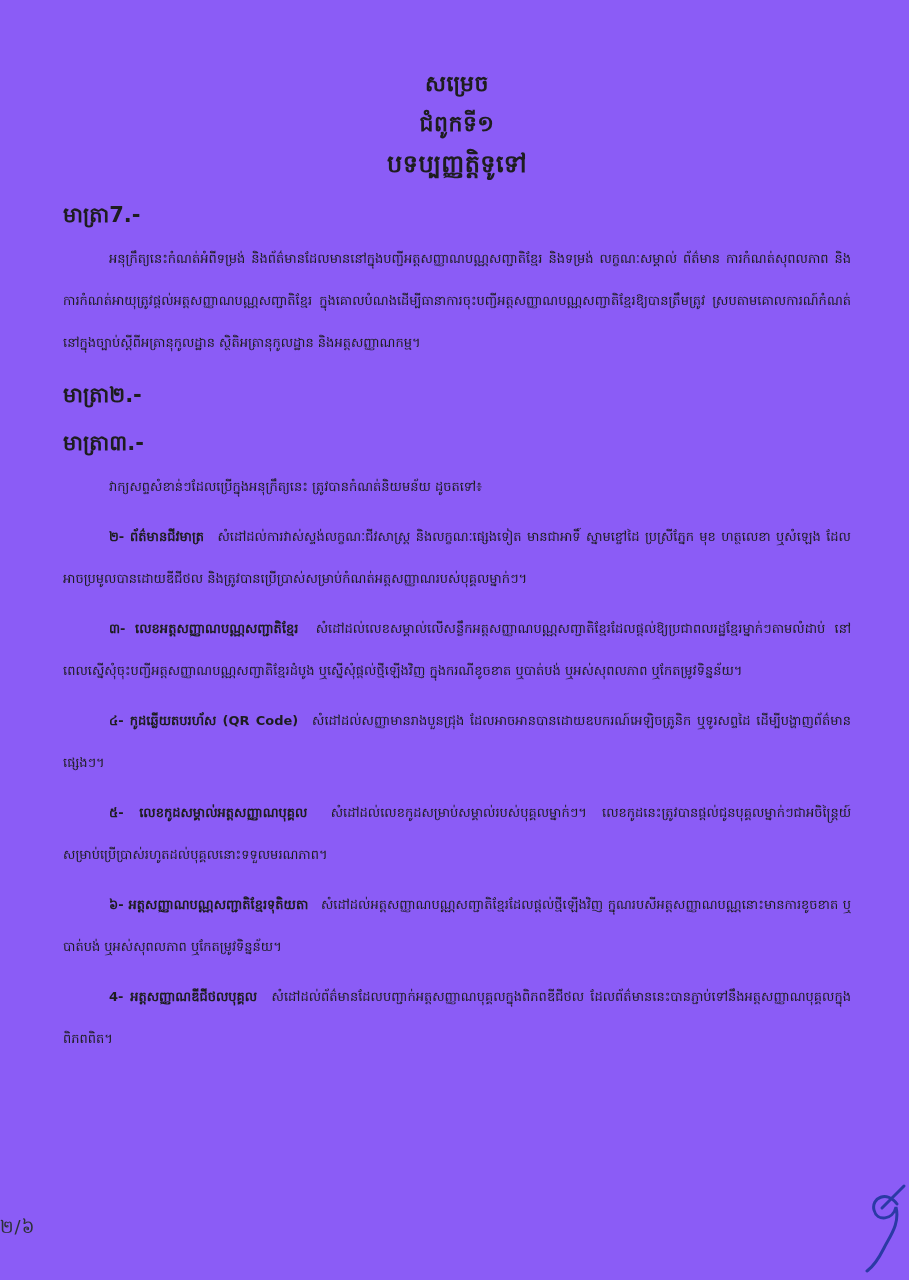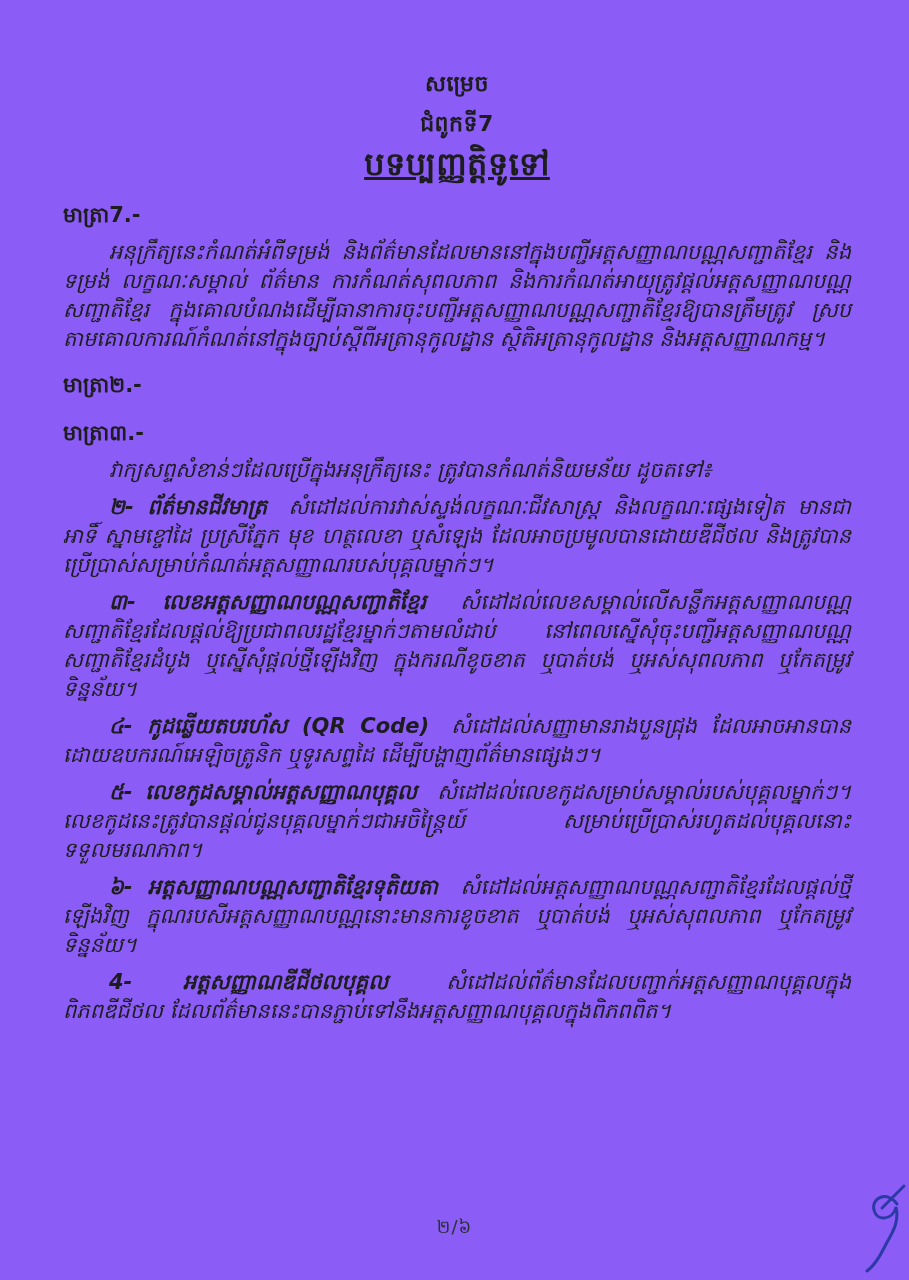--- a/index.html
+++ b/index.html
@@ -23,55 +23,52 @@
     text-align: center;
     margin-bottom: 14px;
   }
   .title-line {
     font-weight: bold;
     font-size: 22px;
     line-height: 40px;
     letter-spacing: 0.5px;
   }
   .title-line.big {
-    font-size: 32px;
-    text-decoration: underline;
+    font-size: 24px;
   }
   .article {
     margin: 0;
   }
   .article-heading {
     font-size: 21px;
     font-weight: bold;
     margin: 14px 0 6px 0;
     line-height: 34px;
   }
   .body {
-    font-size: 21px;
-    line-height: 29px;
+    font-size: 13px;
+    line-height: 42px;
     margin: 0 0 4px 0;
     text-align: justify;
-    font-style: italic;
   }
   .indent {
     text-indent: 46px;
   }
   .item {
     margin: 8px 0 4px 0;
   }
   .item .term {
     font-weight: bold;
     margin-right: 8px;
   }
   .page-footer {
     position: absolute;
     left: 0;
     right: 0;
     bottom: 38px;
-    text-align: center;
   }
   .page-number {
     font-size: 18px;
     color: #2c3136;
     letter-spacing: 1px;
   }
   .signature {
     position: absolute;
     right: 2px;
     bottom: 6px;
@@ -79,21 +76,21 @@
     height: 102px;
   }
 </style>
 </head>
 <body>
 
 <div class="page">
 
   <div class="title-block">
     <div class="title-line">សម្រេច</div>
-    <div class="title-line">ជំពូកទី7</div>
+    <div class="title-line">ជំពូកទី១</div>
     <div class="title-line big">បទប្បញ្ញត្តិទូទៅ</div>
   </div>
 
   <section class="article">
     <h2 class="article-heading">មាត្រា7.-</h2>
     <p class="body indent">អនុក្រឹត្យនេះកំណត់អំពីទម្រង់ និងព័ត៌មានដែលមាននៅក្នុងបញ្ជីអត្តសញ្ញាណបណ្ណសញ្ជាតិខ្មែរ និងទម្រង់ លក្ខណៈសម្គាល់ ព័ត៌មាន ការកំណត់សុពលភាព និងការកំណត់អាយុត្រូវផ្តល់អត្តសញ្ញាណបណ្ណសញ្ជាតិខ្មែរ ក្នុងគោលបំណងដើម្បីធានាការចុះបញ្ជីអត្តសញ្ញាណបណ្ណសញ្ជាតិខ្មែរឱ្យបានត្រឹមត្រូវ ស្របតាមគោលការណ៍កំណត់នៅក្នុងច្បាប់ស្តីពីអត្រានុកូលដ្ឋាន ស្ថិតិអត្រានុកូលដ្ឋាន និងអត្តសញ្ញាណកម្ម។</p>
   </section>
 
   <section class="article">
     <h2 class="article-heading">មាត្រា២.-</h2>

